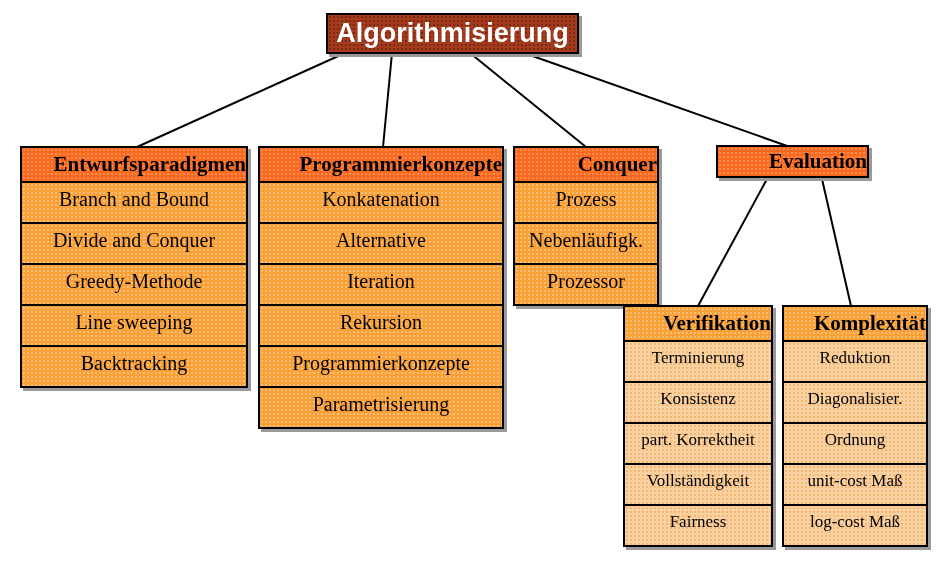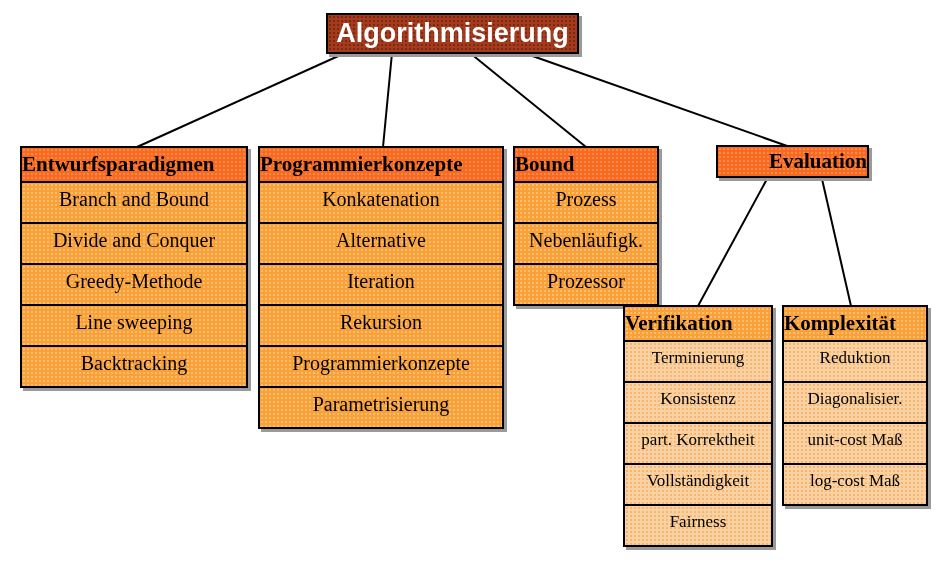--- a/index.html
+++ b/index.html
@@ -49,21 +49,21 @@
   }
   .tbl {
     position: absolute;
     border: 2px solid var(--border);
     box-shadow: 3px 3px 0 var(--shadow);
     background: var(--mid_bg);
   }
   .hdr {
     height: 33px;
     line-height: 33px;
-    text-align: left;
+    text-align: right;
     font-weight: bold;
     font-size: 21px;
     background-color: var(--header_bg);
     background-image: radial-gradient(rgba(255,255,255,.22) 1px, transparent 1.2px);
     background-size: 4px 4px;
     white-space: nowrap;
     font-family: Liberation Serif, serif;
   }
   .hdr.mid {
     background-color: var(--mid_bg);
@@ -146,38 +146,39 @@
     <div class="hdr">Programmierkonzepte</div>
     <div class="row">Konkatenation</div>
     <div class="row">Alternative</div>
     <div class="row">Iteration</div>
     <div class="row">Rekursion</div>
     <div class="row">Programmierkonzepte</div>
     <div class="row">Parametrisierung</div>
   </div>
 
   <div class="tbl t-ablauf">
-    <div class="hdr">Bound</div>
+    <div class="hdr">Conquer</div>
     <div class="row">Prozess</div>
     <div class="row">Nebenläufigk.</div>
     <div class="row">Prozessor</div>
   </div>
 
   <div class="eval-box">Evaluation</div>
 
   <div class="tbl t-verif">
     <div class="hdr mid">Verifikation</div>
     <div class="row pale">Terminierung</div>
     <div class="row pale">Konsistenz</div>
     <div class="row pale">part. Korrektheit</div>
     <div class="row pale">Vollständigkeit</div>
     <div class="row pale">Fairness</div>
   </div>
 
   <div class="tbl t-kompl">
     <div class="hdr mid">Komplexität</div>
     <div class="row pale">Reduktion</div>
     <div class="row pale">Diagonalisier.</div>
+    <div class="row pale">Ordnung</div>
     <div class="row pale">unit-cost Maß</div>
     <div class="row pale">log-cost Maß</div>
   </div>
 
 </div>
 
 </body></html>

